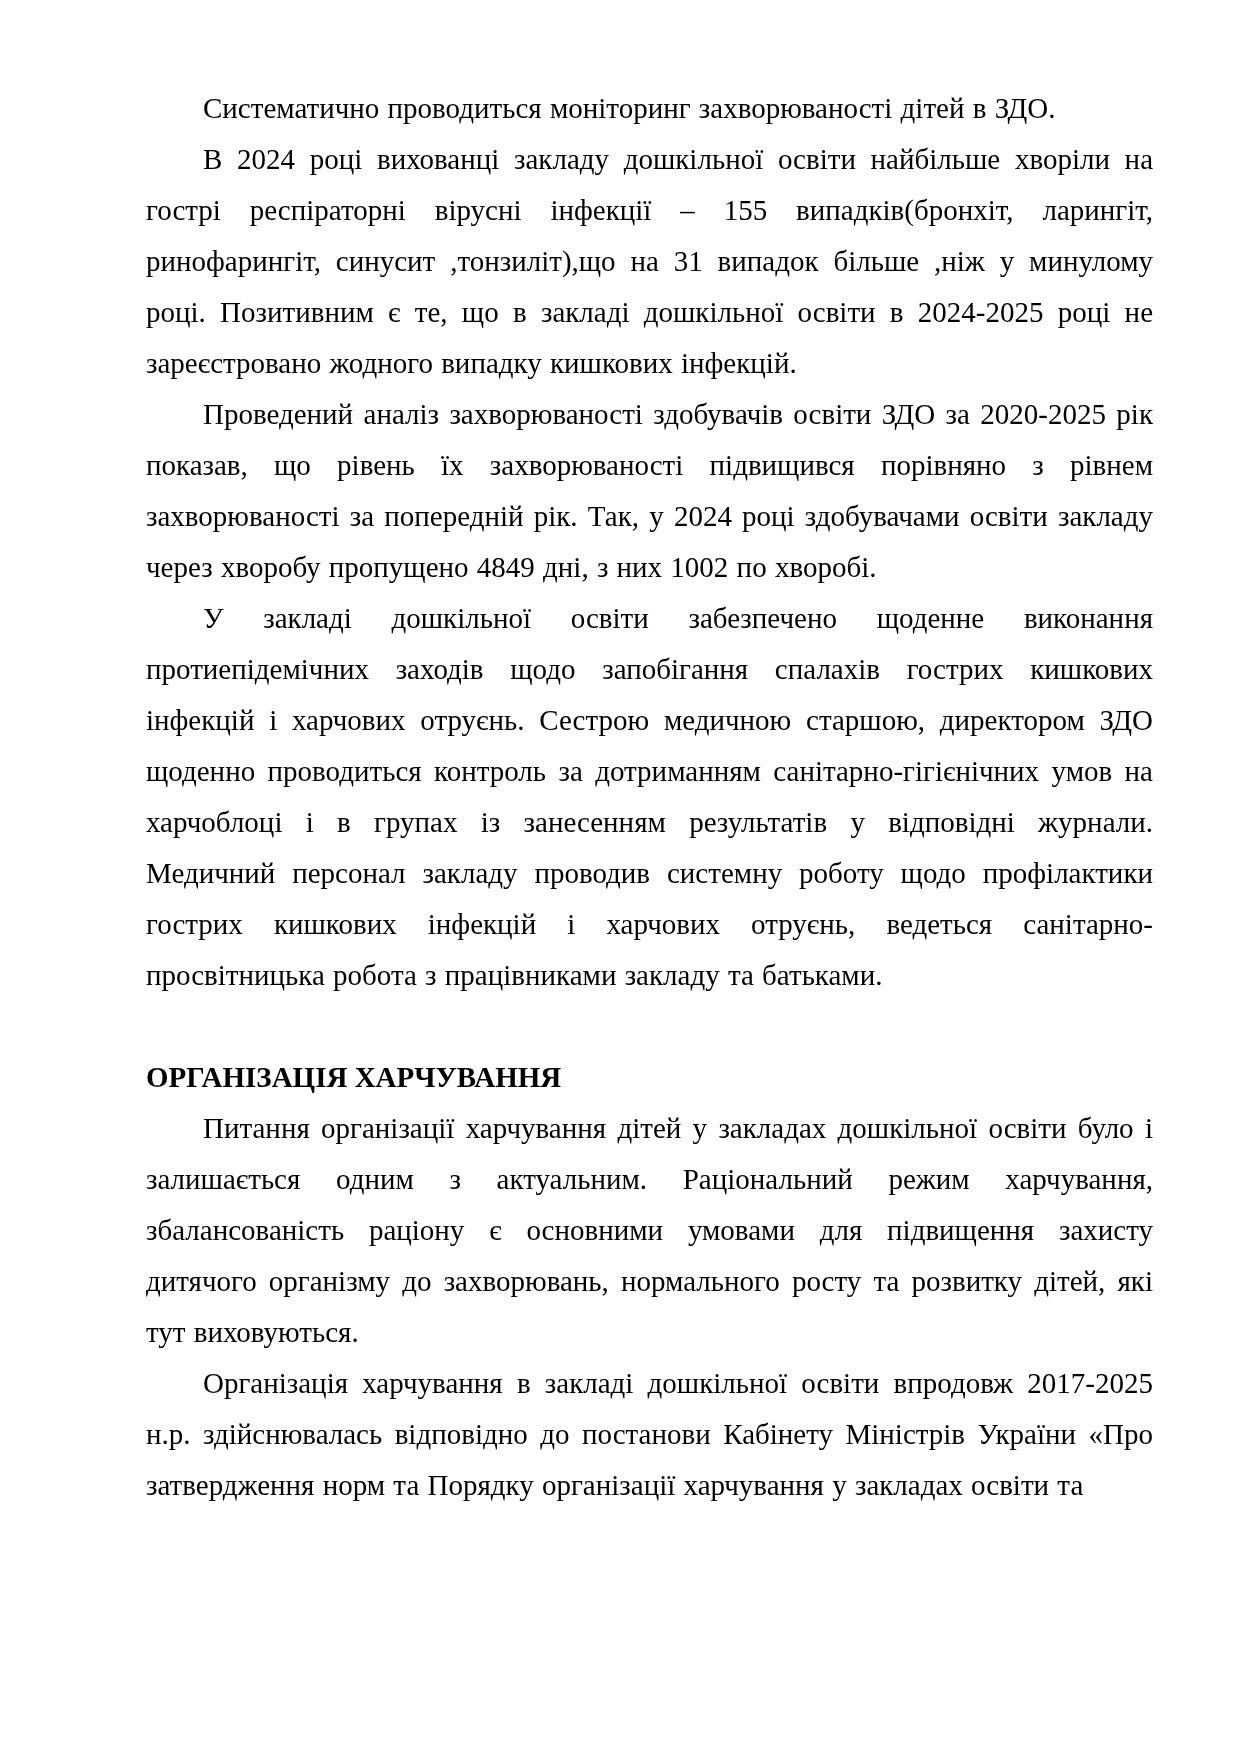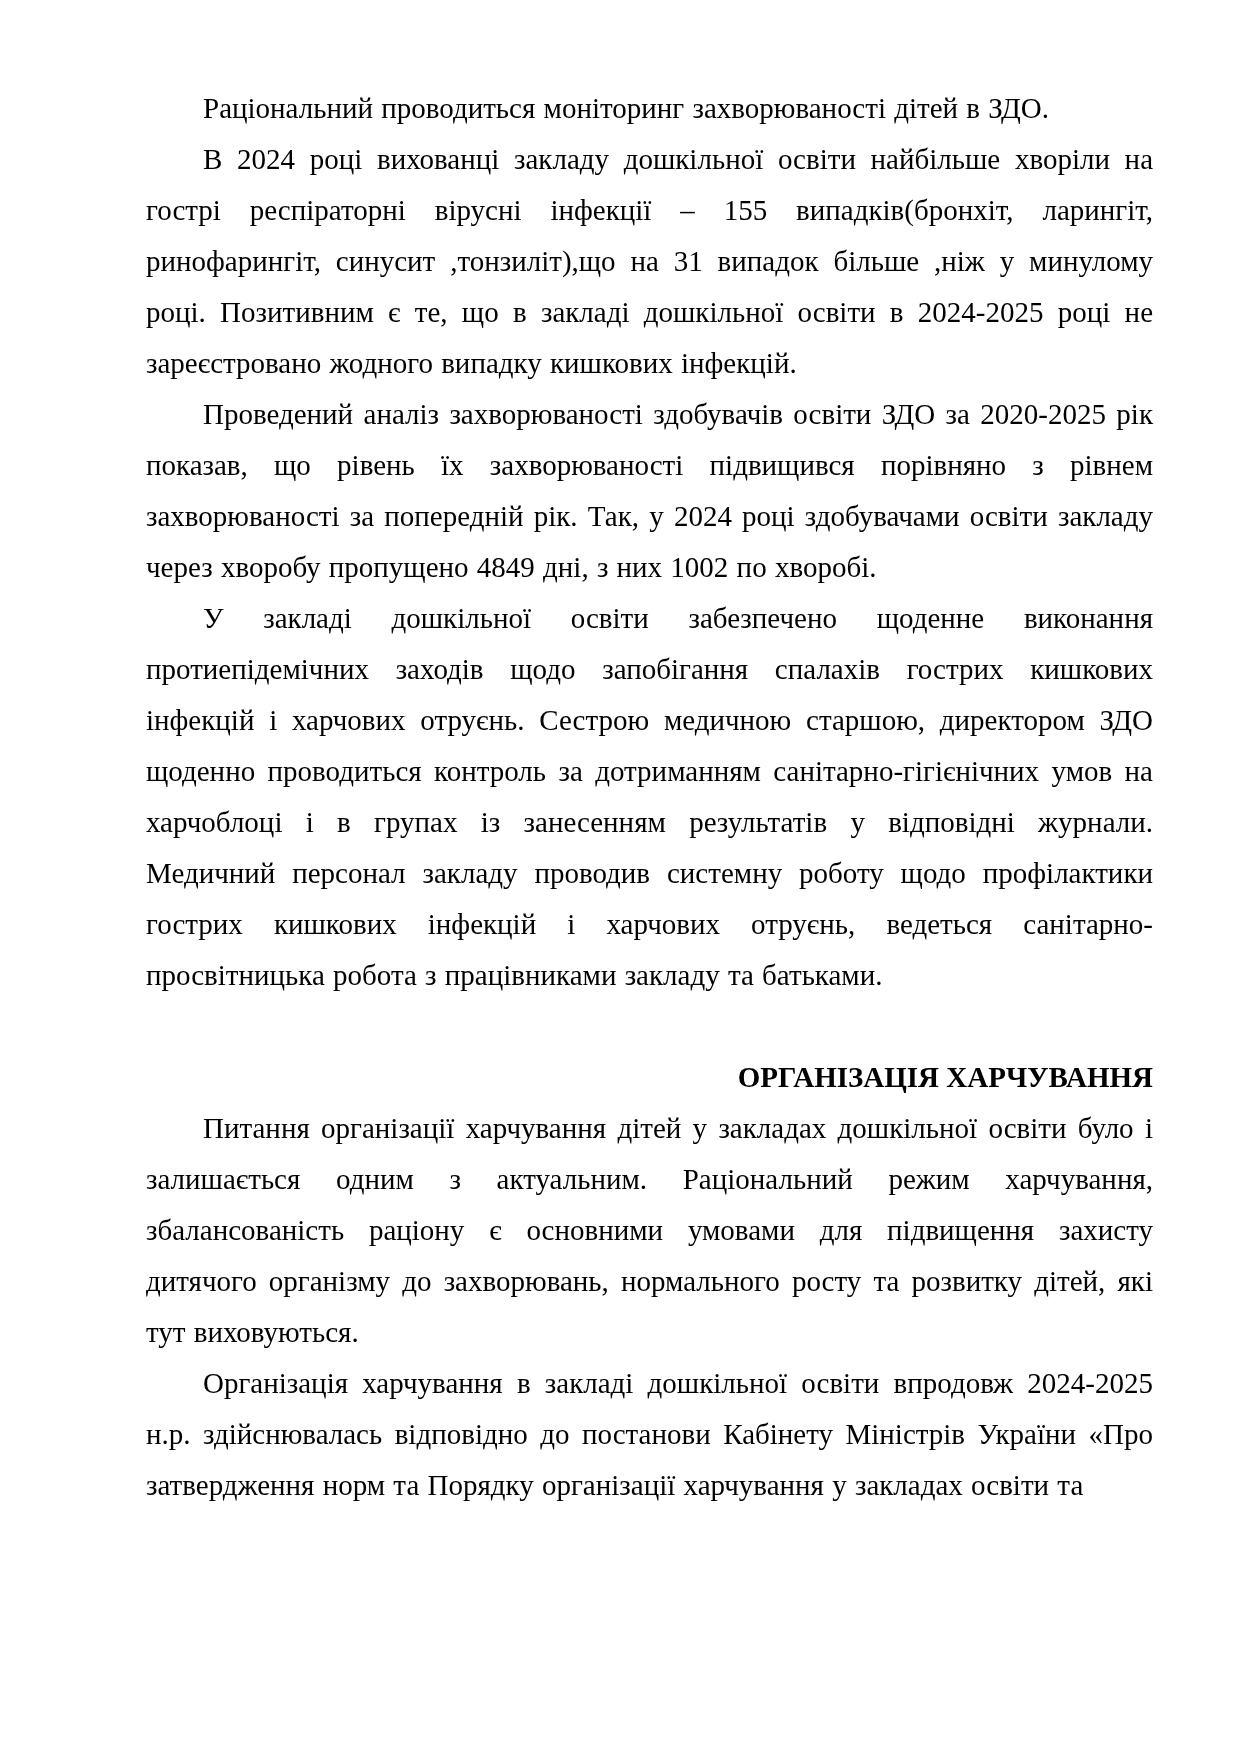--- a/index.html
+++ b/index.html
@@ -30,28 +30,28 @@
     padding: 0;
     text-indent: 57px;
     word-spacing: 1px;
   }
   .heading {
     margin: 51px 0 0 0;
     padding: 0;
     font-size: 29px;
     line-height: 51px;
     font-weight: bold;
-    text-align: right;
+    text-align: left;
     text-indent: 0;
   }
 </style>
 </head>
 <body>
 
 <div class="page">
-  <p class="para">Раціональний проводиться моніторинг захворюваності дітей в ЗДО.</p>
+  <p class="para">Систематично проводиться моніторинг захворюваності дітей в ЗДО.</p>
   <p class="para">В 2024 році вихованці закладу дошкільної освіти найбільше хворіли на гострі респіраторні вірусні інфекції – 155 випадків(бронхіт, ларингіт, ринофарингіт,  синусит ,тонзиліт),що на 31 випадок більше ,ніж у минулому році. Позитивним є те, що в закладі дошкільної освіти в 2024-2025 році не зареєстровано жодного випадку кишкових інфекцій.</p>
   <p class="para">Проведений аналіз захворюваності здобувачів освіти ЗДО за 2020-2025 рік показав, що рівень їх захворюваності підвищився порівняно з рівнем захворюваності за попередній рік. Так, у 2024 році здобувачами освіти закладу через хворобу пропущено 4849 дні, з них 1002 по хворобі.</p>
   <p class="para">У закладі дошкільної освіти забезпечено щоденне виконання протиепідемічних заходів щодо запобігання спалахів гострих кишкових інфекцій і харчових отруєнь. Сестрою медичною старшою, директором ЗДО щоденно проводиться контроль за дотриманням санітарно-гігієнічних умов на харчоблоці і в групах із занесенням результатів у відповідні журнали. Медичний персонал закладу проводив системну роботу щодо профілактики гострих кишкових інфекцій і харчових отруєнь, ведеться санітарно-просвітницька робота з працівниками закладу та батьками.</p>
   <h2 class="heading">ОРГАНІЗАЦІЯ ХАРЧУВАННЯ</h2>
   <p class="para">Питання організації харчування дітей у закладах дошкільної освіти було і залишається одним з актуальним. Раціональний режим харчування, збалансованість раціону є основними умовами для підвищення захисту дитячого організму до захворювань, нормального росту та розвитку дітей, які тут виховуються.</p>
-  <p class="para">Організація харчування в закладі дошкільної освіти впродовж 2024-2025 н.р. здійснювалась відповідно до постанови Кабінету Міністрів України «Про затвердження норм та Порядку організації харчування у закладах освіти та</p>
+  <p class="para">Організація харчування в закладі дошкільної освіти впродовж 2017-2025 н.р. здійснювалась відповідно до постанови Кабінету Міністрів України «Про затвердження норм та Порядку організації харчування у закладах освіти та</p>
 </div>
 
 </body></html>

